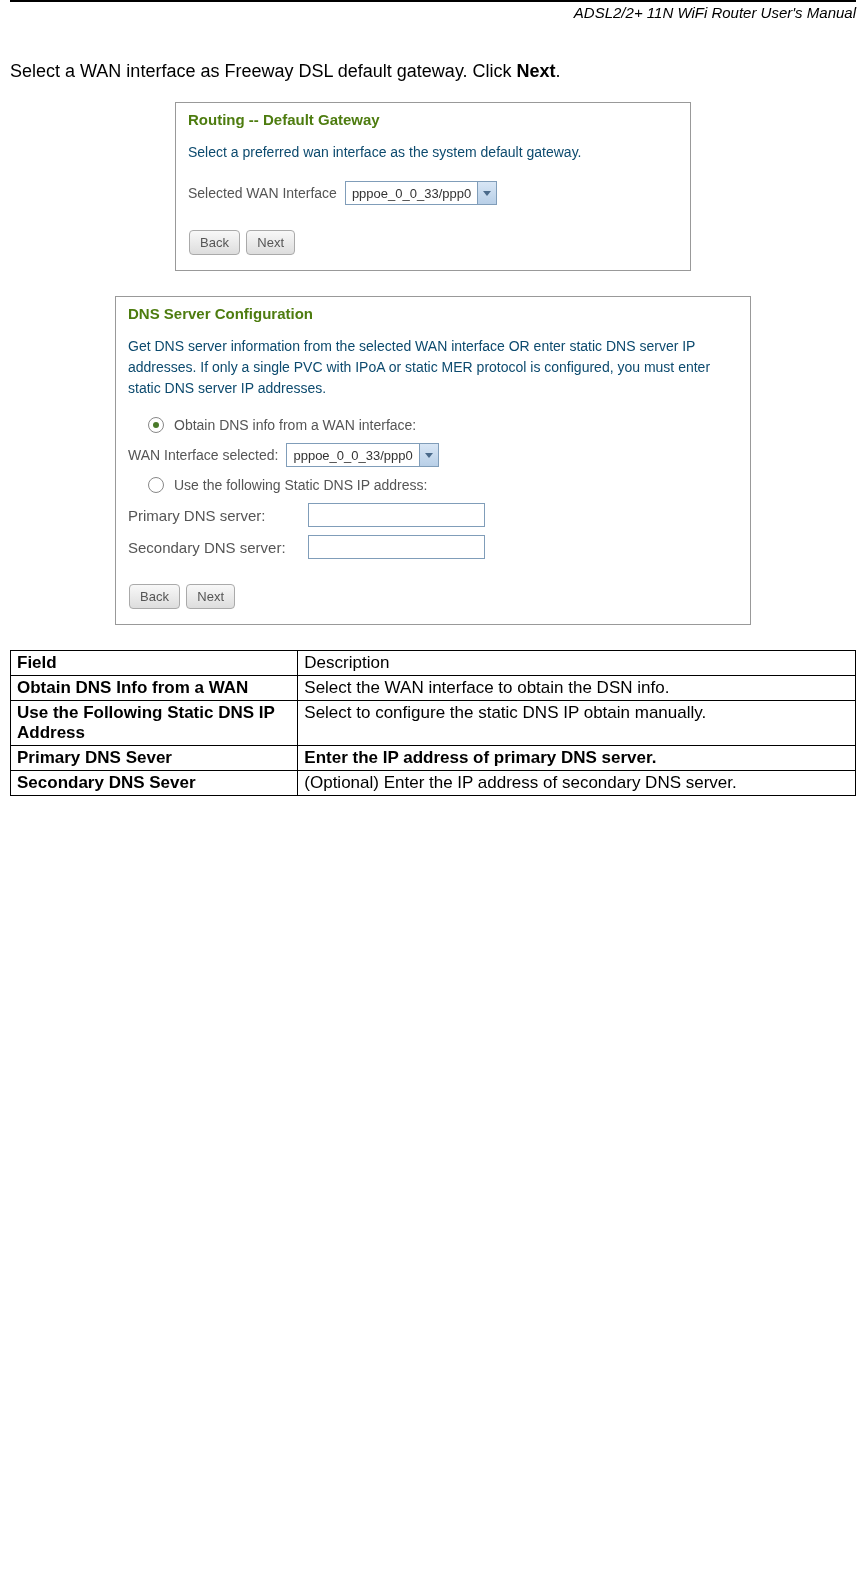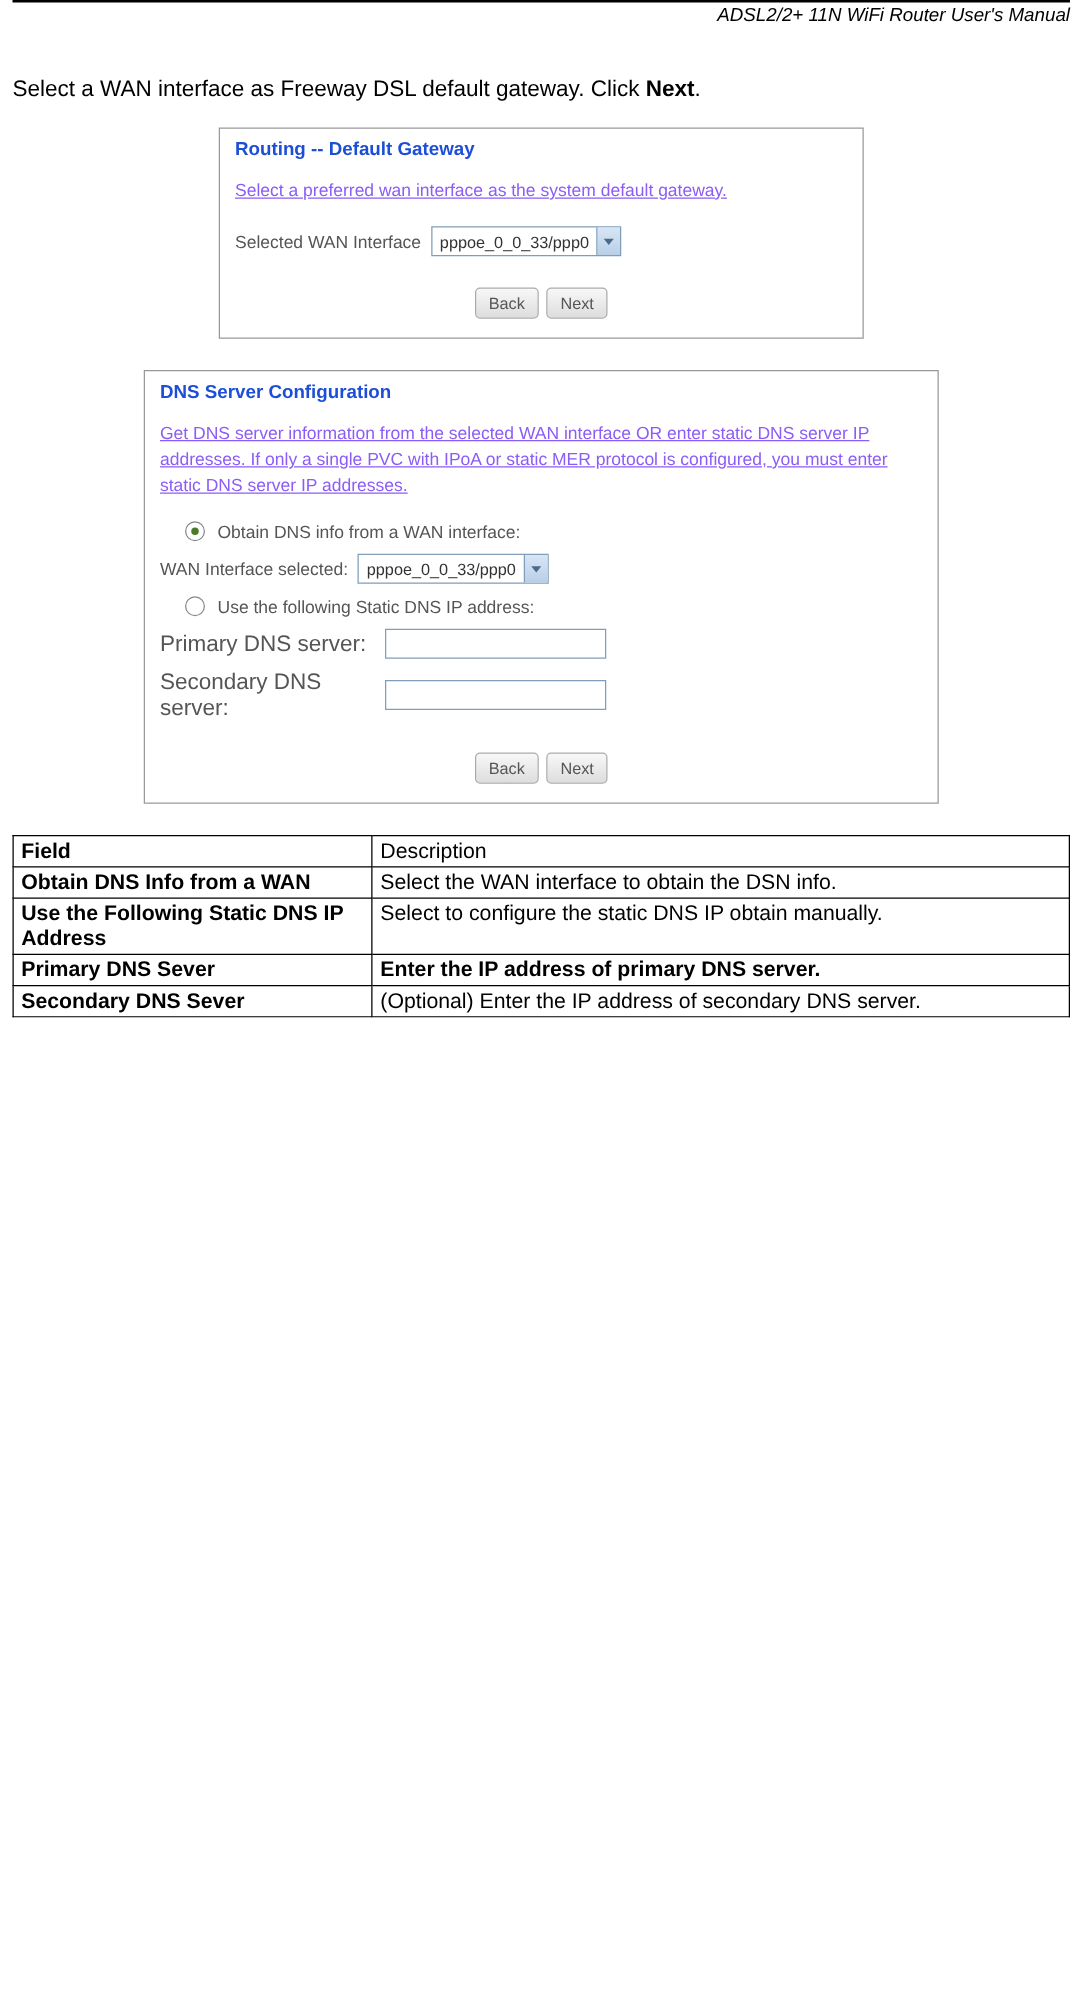--- a/index.html
+++ b/index.html
@@ -34,30 +34,29 @@
     .box1 {
       width: 490px;
       padding: 8px 12px 15px 12px;
     }
     .box2 {
       width: 610px;
       padding: 8px 12px 15px 12px;
     }
     .section-title {
       font-weight: bold;
-      color: #1d4ed8;
+      color: #4d7c0f;
       font-size: 15px;
       margin-bottom: 4px;
     }
     .shot-desc {
-      color: #8b5cf6;
+      color: #0c4a6e;
       font-size: 14px;
       line-height: 1.5;
       margin: 14px 0 18px 0;
-      text-decoration: underline;
     }
     .field-row {
       display: flex;
       align-items: center;
       margin: 10px 0;
       font-size: 14px;
       color: #555;
     }
     .field-label {
       margin-right: 8px;
@@ -116,21 +115,21 @@
       background: #4a7a2a;
       border-radius: 50%;
     }
     .text-input {
       border: 1px solid #809db9;
       height: 22px;
       width: 175px;
       background: #fff;
     }
     .button-row {
-      text-align: center;
+      text-align: left;
       margin-top: 25px;
     }
     .btn {
       display: inline-block;
       border: 1px solid #aaa;
       border-radius: 4px;
       background: linear-gradient(#f8f8f8, #ddd);
       padding: 4px 10px;
       font-size: 13px;
       color: #555;
@@ -154,21 +153,21 @@
     .page-number {
       text-align: center;
       font-size: 20px;
       margin-top: 560px;
       padding-bottom: 20px;
     }
     .indent-input-row {
       display: flex;
       align-items: center;
       margin: 8px 0;
-      font-size: 18px;
+      font-size: 15px;
       color: #555;
     }
     .indent-input-row .lbl {
       width: 180px;
     }
   </style>
 </head>
 <body>
 
 <div class="page">

